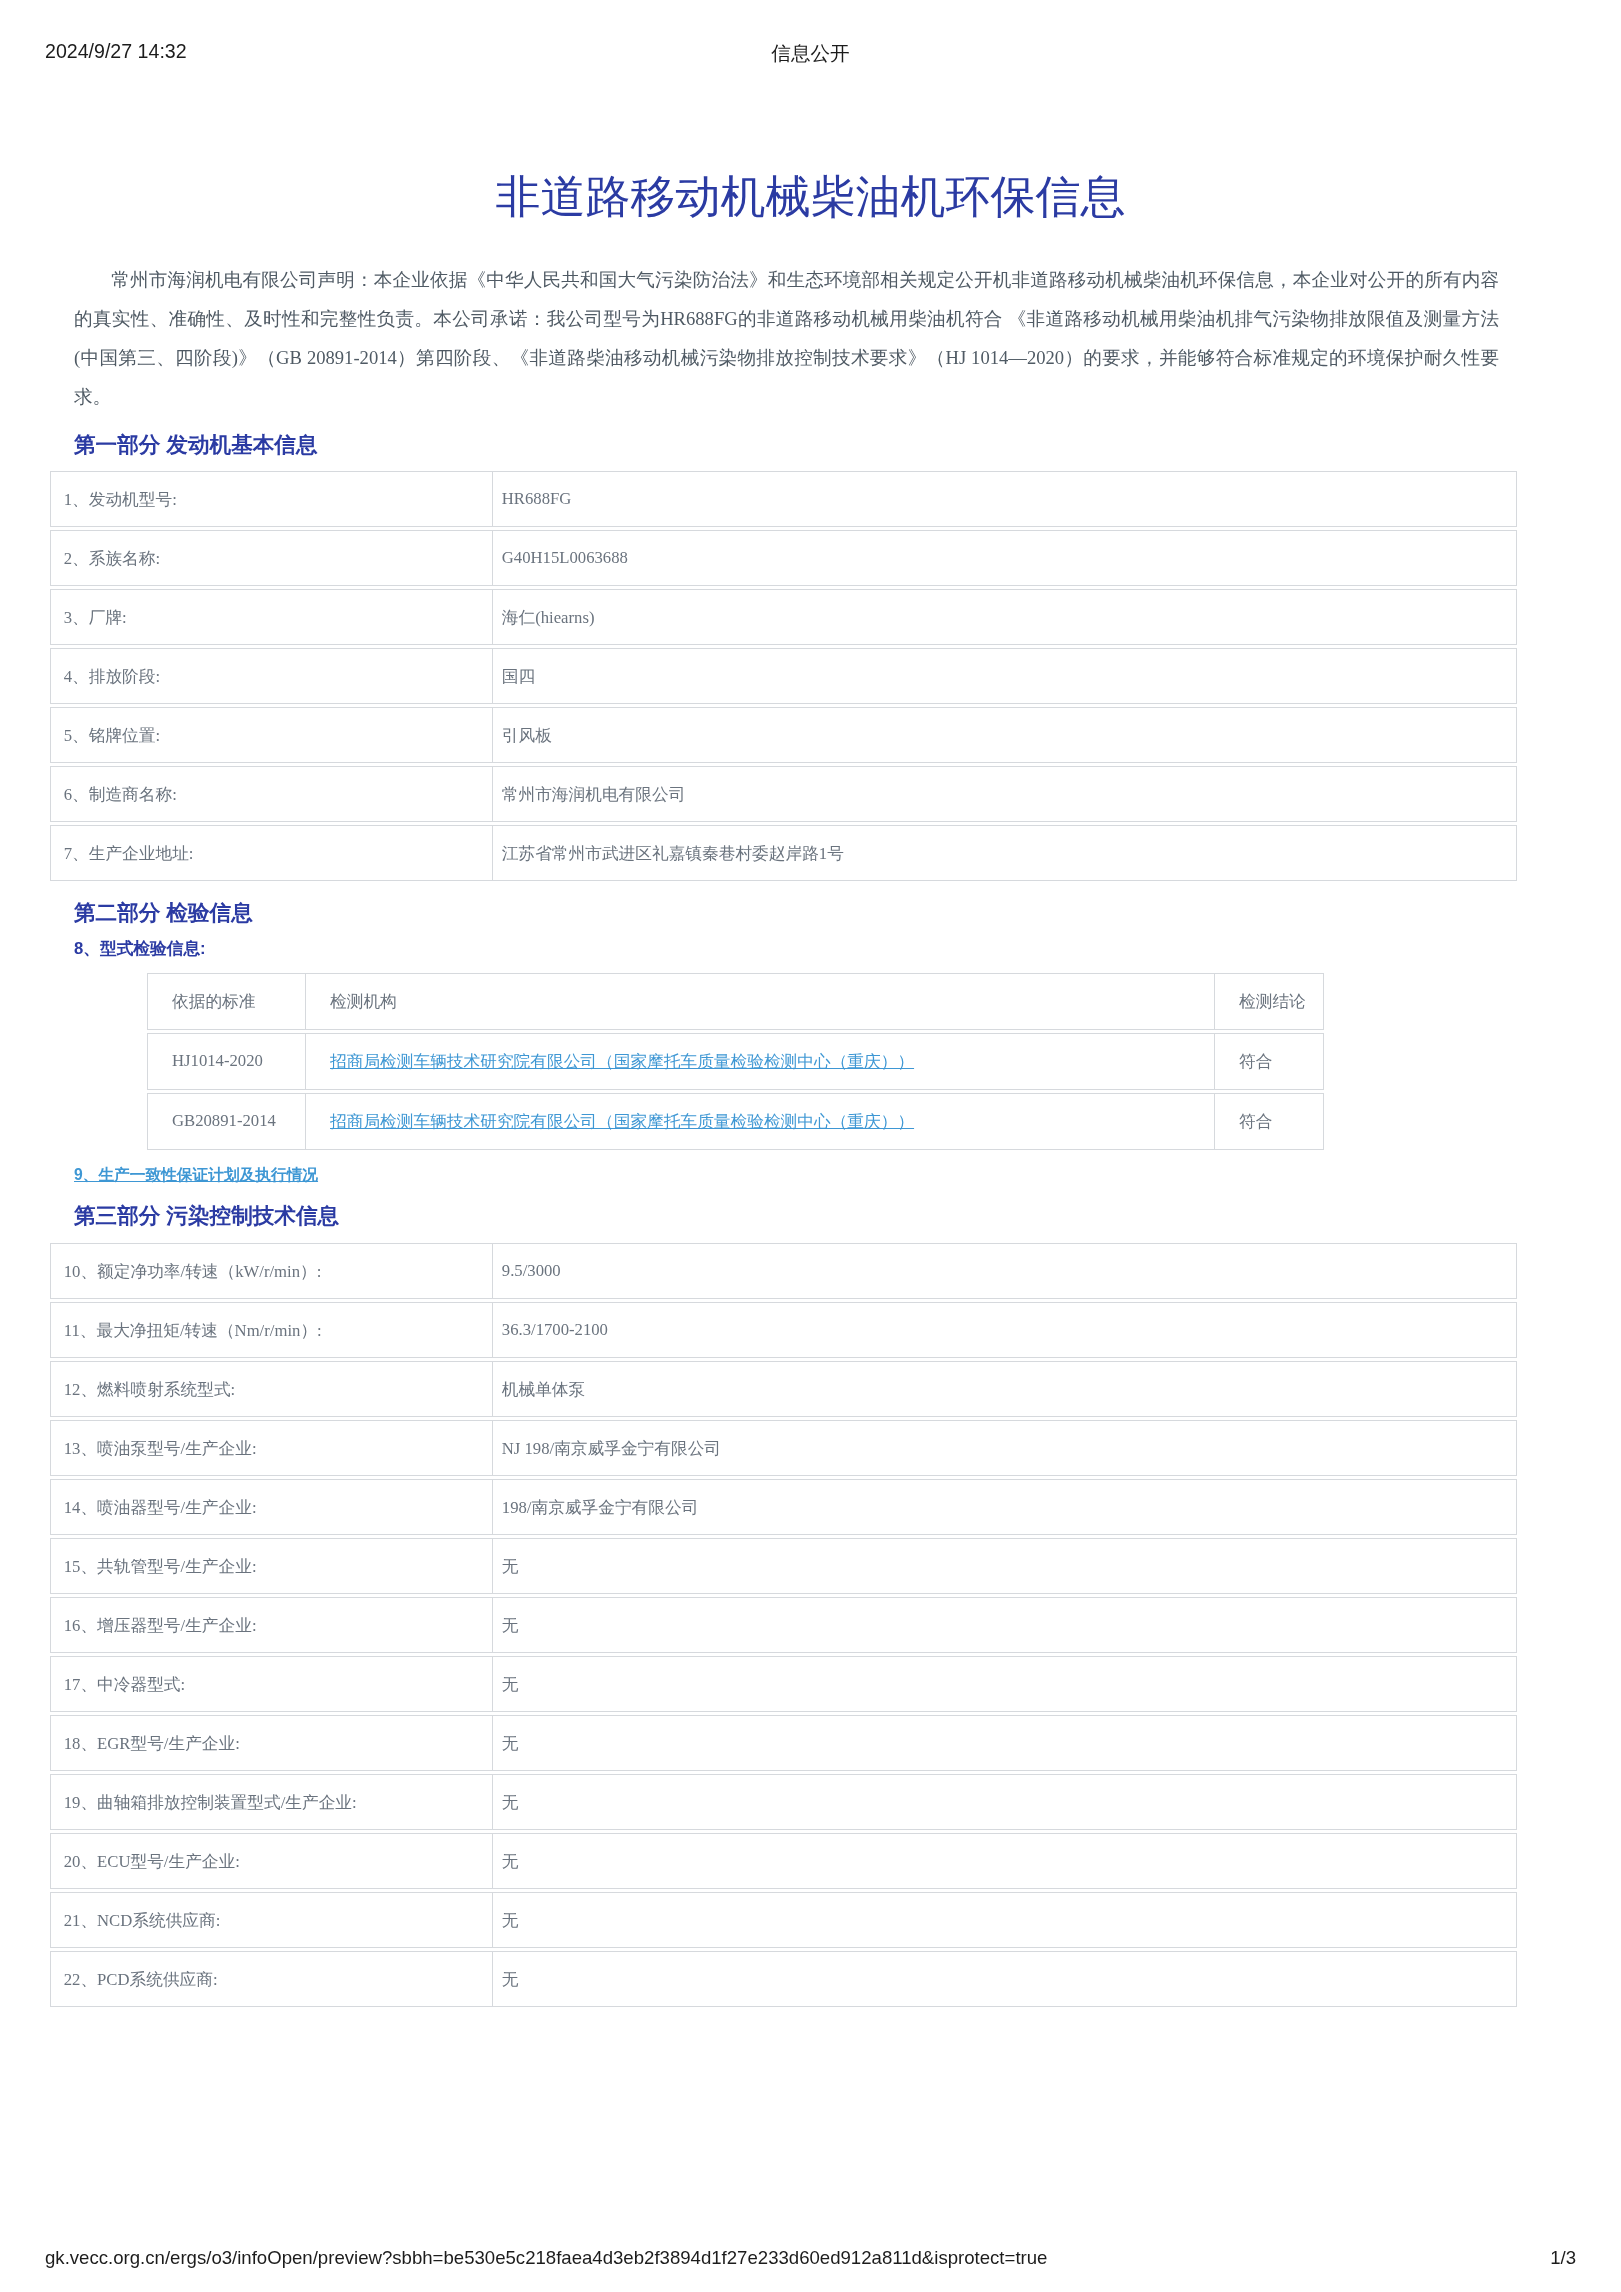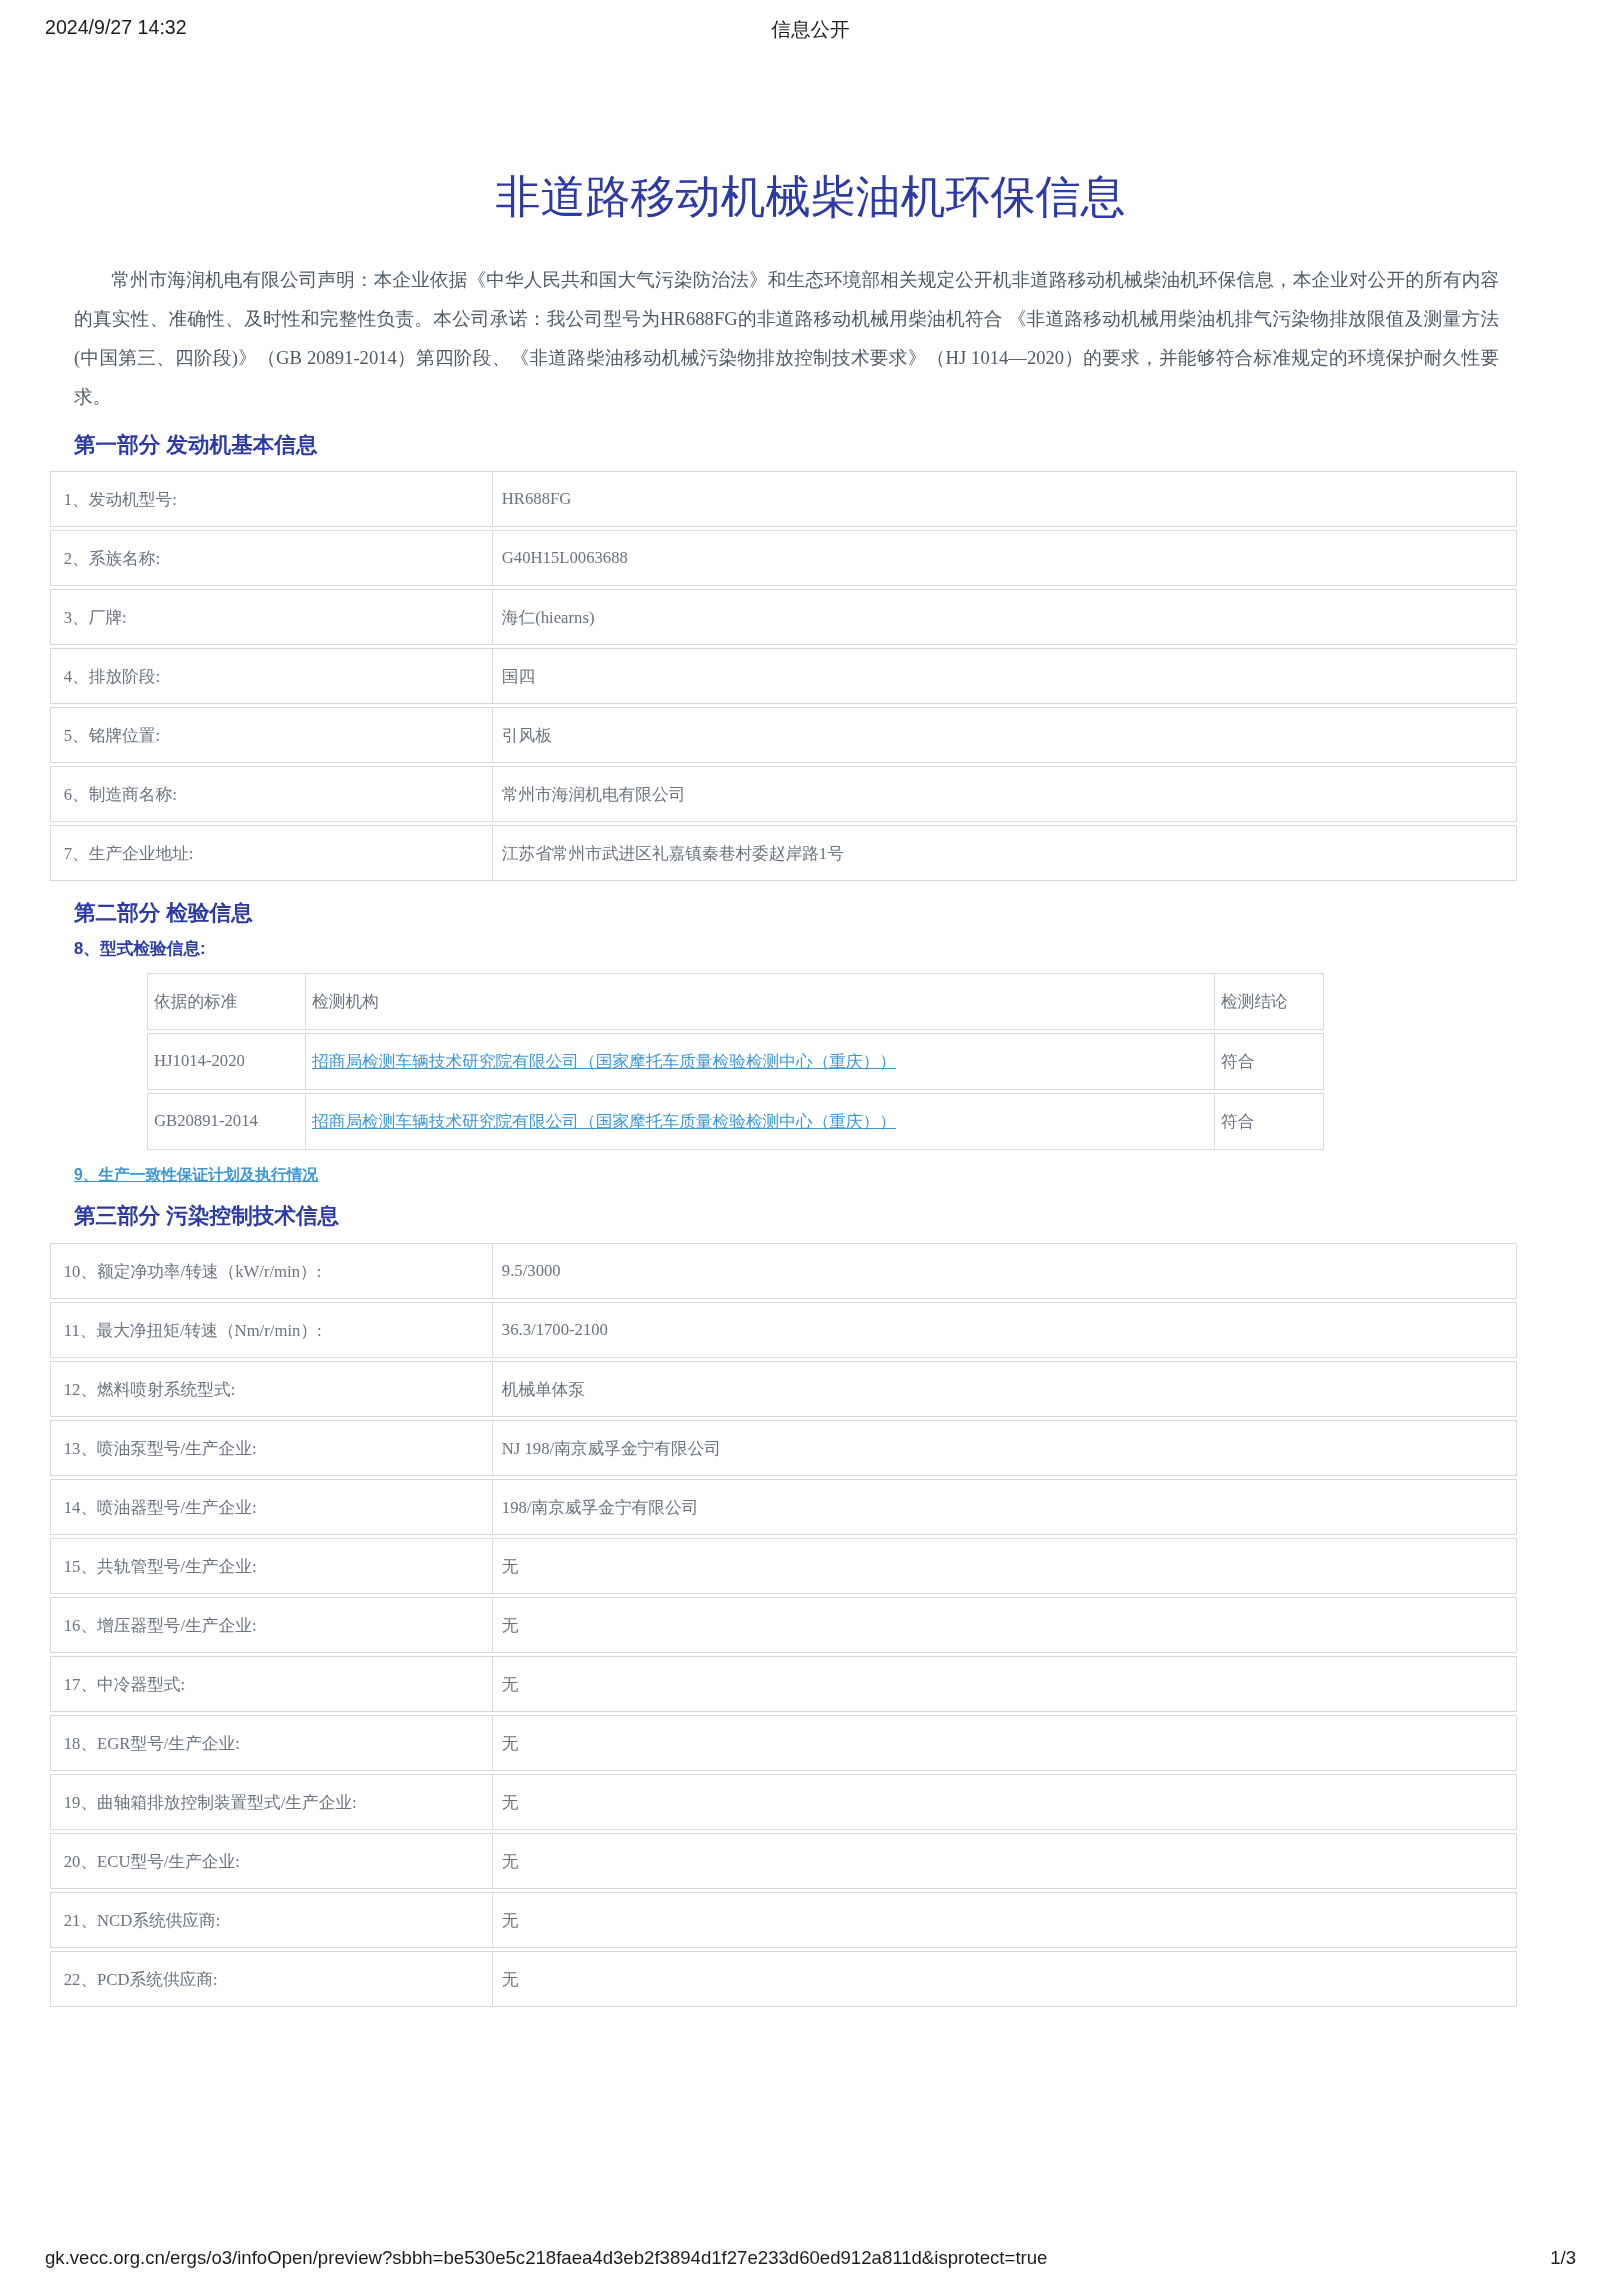--- a/index.html
+++ b/index.html
@@ -16,21 +16,21 @@
   .page{
     position:relative;
     width:1621px;
     height:2293px;
     background:#ffffff;
     font-family:"Liberation Serif","DejaVu Serif",serif;
     overflow:hidden;
   }
   
   .print-header{
-    position:absolute;top:16px;left:45px;right:45px;height:25.5px;
+    position:absolute;top:40px;left:45px;right:45px;height:25.5px;
     font-family:"Liberation Sans","DejaVu Sans",sans-serif;
     font-size:19.6px;color:var(--print-text);
   }
   .ph-date{position:absolute;left:0;top:0;}
   .ph-center{position:absolute;left:0;right:0;top:0;text-align:center;}
   .print-footer{
     position:absolute;top:2247px;left:45px;right:45px;
     font-family:"Liberation Sans","DejaVu Sans",sans-serif;
     font-size:18.6px;color:var(--print-text);
     display:flex;justify-content:space-between;align-items:flex-start;
@@ -87,21 +87,21 @@
   
   .tt-table{
     margin-left:147px;width:1176px;
     border-collapse:separate;border-spacing:0 3.9px;
     table-layout:fixed;margin-top:9.8px;
   }
   .tt-table th,.tt-table td{
     border:1px solid var(--border-gray);
     height:57px;font-size:16.7px;color:var(--table-text);
     font-weight:normal;text-align:left;vertical-align:middle;
-    padding-left:6px;background:#fff;
+    padding-left:24px;background:#fff;
   }
   .tt-table th + th,.tt-table td + td{border-left:none;}
   .col-standard{width:159px;}
   .col-agency{width:909px;}
   .col-result{width:109px;}
   .agency-link{color:var(--link-blue);text-decoration:underline;cursor:pointer;}
 </style>
 </head>
 <body>
 

